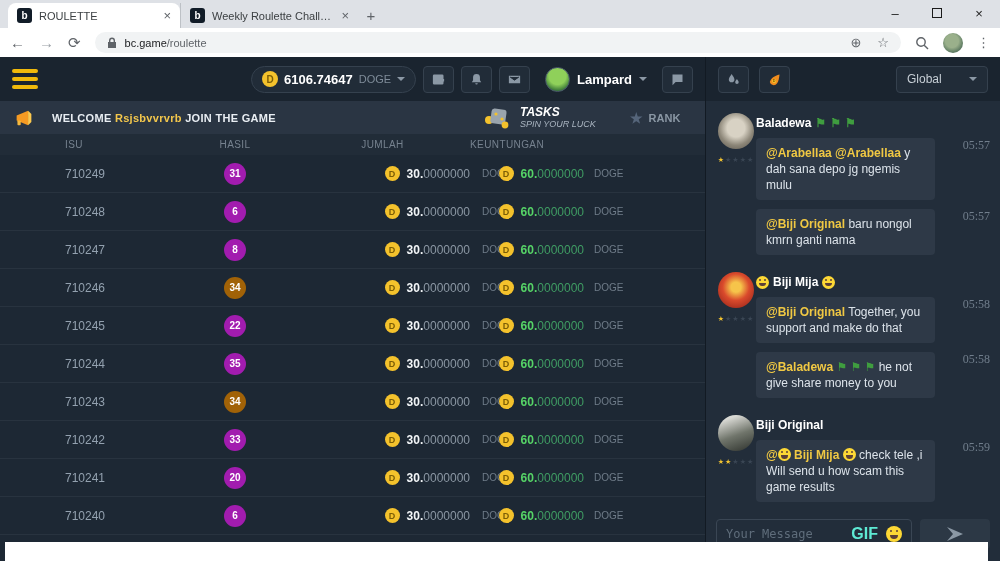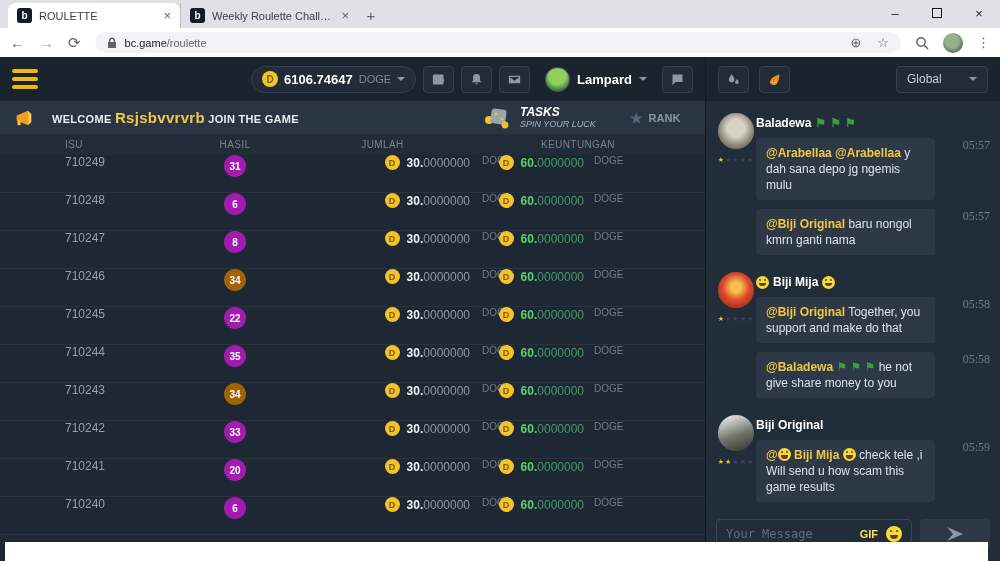--- a/index.html
+++ b/index.html
@@ -49,33 +49,33 @@
   .icon-btn svg { width:15px; height:15px; fill:currentColor; }
   .user-wrap { display:flex; align-items:center; gap:7px; margin:0 8px; }
   .user-avatar { width:25px; height:25px; border-radius:50%; background:radial-gradient(circle at 50% 35%, #8fd05a 0 45%, #3f7d3a 75%, #1e3f52); border:1px solid #4a5a6a; }
   .username { color:#fff; font-weight:bold; font-size:13px; }
 
   .chat-head { height:44px; background:#1a242f; display:flex; align-items:center; gap:10px; padding:0 12px; flex:none; }
   .global-btn { margin-left:auto; height:27px; min-width:92px; border:1px solid #35414e; border-radius:4px; background:#212c38; display:flex; align-items:center; justify-content:space-between; padding:0 10px; color:#c7cfd6; font-size:12px; }
 
   .banner { height:33px; background:#2a3543; display:flex; align-items:center; padding:0 14px; position:relative; flex:none; }
   .banner-text { font-size:11px; font-weight:bold; color:#e9eef3; margin-left:18px; letter-spacing:.3px; }
-  .banner-player { color:#f3c74c; font-size:15px; }
+  .banner-player { color:#f3c74c; font-size:11px; }
   .tasks { position:absolute; left:483px; top:0; height:33px; display:flex; align-items:center; gap:9px; }
   .tasks-txt { display:flex; flex-direction:column; justify-content:center; }
   .tasks-title { font-style:italic; font-weight:bold; color:#fff; font-size:12px; line-height:13px; }
   .tasks-sub { font-style:italic; color:#a9b4c0; font-size:9px; line-height:10px; }
   .rank { position:absolute; left:630px; top:0; height:33px; display:flex; align-items:center; gap:6px; color:#8a97a4; font-weight:bold; font-size:11px; }
   .rank-star { color:#55657a; font-size:14px; line-height:1; }
 
   
   .thead { height:21px; background:#212c38; display:flex; align-items:center; padding-left:65px; color:#76828f; font-size:10px; letter-spacing:.4px; flex:none; }
-  .h1 { width:110px; } .h2 { width:120px; text-align:center; } .h3 { width:175px; text-align:center; } .h4 { width:145px; text-align:right; }
+  .h1 { width:110px; } .h2 { width:120px; text-align:center; } .h3 { width:175px; text-align:center; } .h4 { width:145px; }
   .tbody { flex:1; overflow:hidden; }
-  .trow { height:38px; display:flex; align-items:flex-start; padding-left:65px; border-bottom:1px solid #28333f; font-size:12px; color:#93a1af; }
+  .trow { height:38px; display:flex; align-items:center; padding-left:65px; border-bottom:1px solid #28333f; font-size:12px; color:#93a1af; }
   .c1 { width:110px; } .c2 { width:120px; display:flex; justify-content:center; }
   .pill { width:22px; height:22px; border-radius:50%; color:#fff; font-size:10px; font-weight:bold; display:flex; align-items:center; justify-content:center; }
   .pill-red { background:#a21caf; } .pill-black { background:#a16207; }
   .c3 { width:175px; display:flex; justify-content:flex-end; align-items:center; gap:7px; }
   .num-int { color:#f2f5f7; font-weight:bold; font-size:12px; }
   .num-frac { color:#8b97a3; font-size:12px; }
   .cur { width:48px; padding-left:12px; font-size:10px; color:#6f7c89; }
   .c5 { width:66px; display:flex; justify-content:flex-end; align-items:center; gap:7px; }
   .pnum-int { color:#56d467; font-weight:bold; font-size:12px; }
   .pnum-frac { color:#3f9c63; font-size:12px; }
@@ -98,21 +98,21 @@
   .mention { color:#f0c843; font-weight:bold; }
   .time { font-size:12px; color:#717e8c; margin-left:auto; padding-left:6px; white-space:nowrap;font-family:Liberation Serif, serif; }
   .flag { color:#3f9d3f; font-size:12px; }
   .smiley { position:relative; display:inline-block; width:13px; height:13px; background:#fdd835; border-radius:50%; vertical-align:-2px; flex:none; }
   .smiley::before { content:""; position:absolute; left:3px; top:3px; width:2px; height:2px; background:#5d4037; border-radius:50%; box-shadow:5px 0 0 #5d4037; }
   .smiley::after { content:""; position:absolute; left:3px; top:7px; width:7px; height:3.5px; border-radius:0 0 7px 7px; background:#5d4037; }
 
   .chat-input-row { display:flex; align-items:center; gap:8px; padding:8px 10px 12px 10px; margin-top:auto; flex:none; }
   .chat-input { flex:1; height:30px; border:1px solid #3a4654; border-radius:4px; display:flex; align-items:center; padding:0 9px; background:transparent; }
   .placeholder { font-family:"DejaVu Sans Mono", monospace; font-size:12px; color:#5f6d7b; }
-  .gif { margin-left:auto; color:#fde047; font-weight:bold; font-size:11px; margin-right:8px; }
+  .gif { margin-left:auto; color:#5eead4; font-weight:bold; font-size:16px; margin-right:8px; }
   .smiley.big { width:16px; height:16px; }
   .smiley.big::before { left:4px; top:4px; box-shadow:6px 0 0 #5d4037; }
   .smiley.big::after { left:4px; top:9px; width:8px; }
   .send-btn { width:70px; height:30px; background:#2c3845; border-radius:4px; display:flex; align-items:center; justify-content:center; color:#8b98a5; }
 
   .white-strip { position:absolute; left:5px; top:542px; width:983px; height:19px; background:#fff; z-index:9; }
 
   svg { display:block; }
 </style>
 </head>

